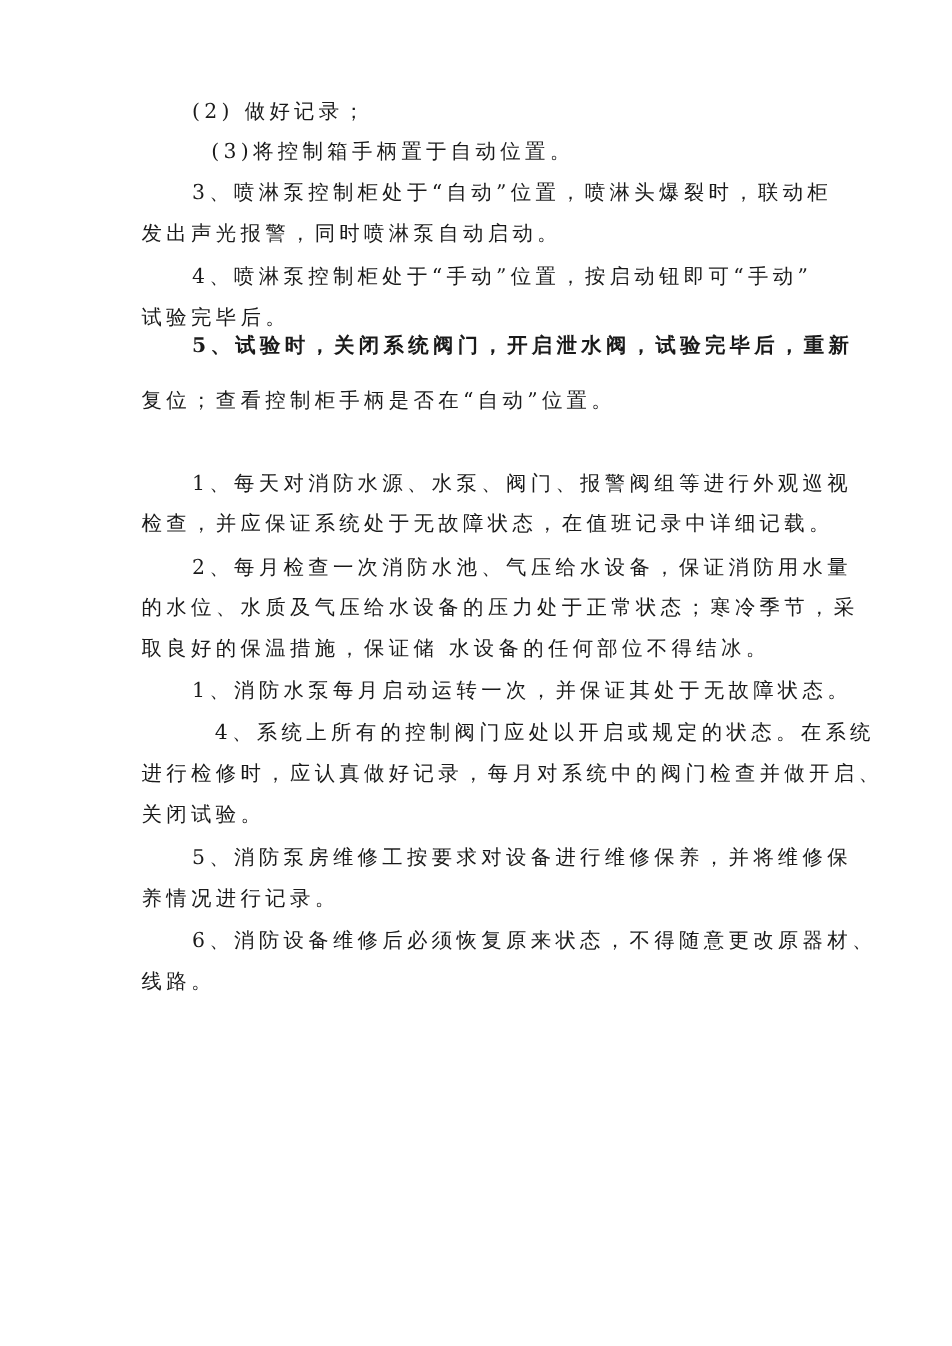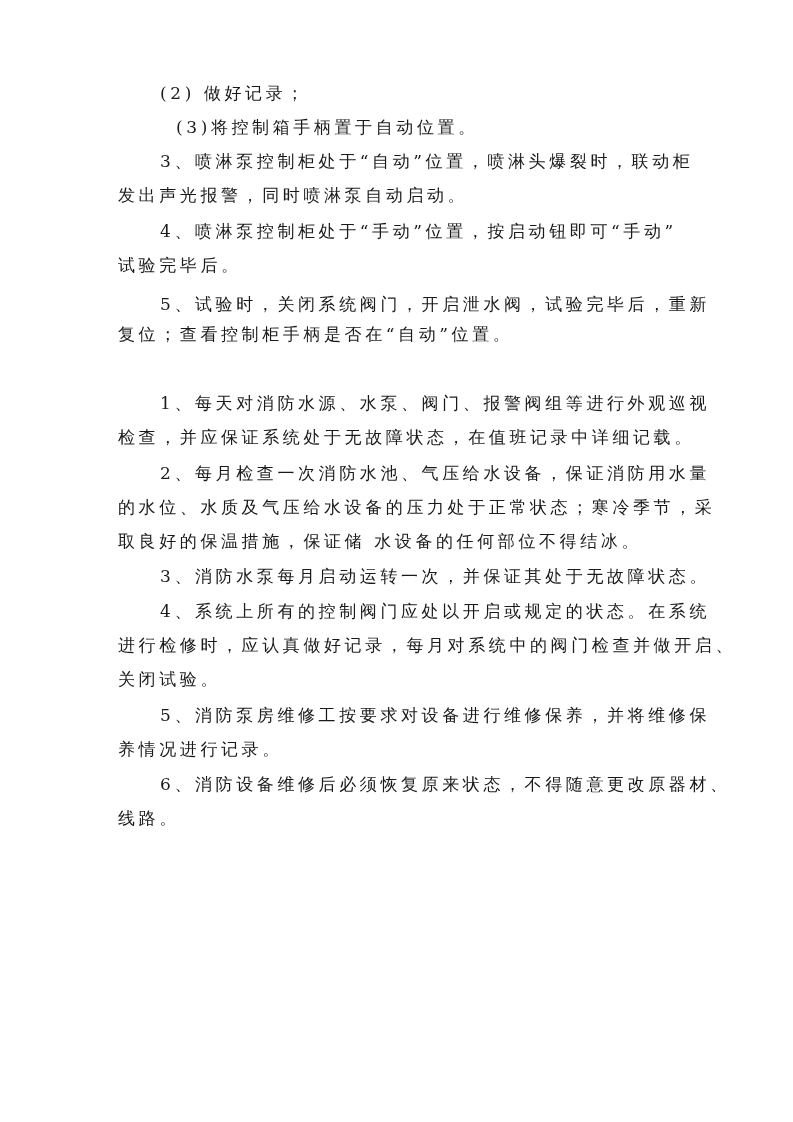--- a/index.html
+++ b/index.html
@@ -40,28 +40,28 @@
 </head>
 <body>
 
 <div class="page">
   <div class="line indent" style="top: 81px;">(2) 做好记录；</div>
   <div class="line indent" style="top: 115px; margin-left: 16px;">(3)将控制箱手柄置于自动位置。</div>
   <div class="line indent full" style="top: 149px;">3、喷淋泵控制柜处于“自动”位置，喷淋头爆裂时，联动柜</div>
   <div class="line" style="top: 183px;">发出声光报警，同时喷淋泵自动启动。</div>
   <div class="line indent full" style="top: 219px;">4、喷淋泵控制柜处于“手动”位置，按启动钮即可“手动”</div>
   <div class="line" style="top: 253px;">试验完毕后。</div>
-  <div class="line indent full" style="top: 292px;">5、试验时，关闭系统阀门，开启泄水阀，试验完毕后，重新</div>
+  <div class="line indent full" style="top: 276px; font-weight: bold;">5、试验时，关闭系统阀门，开启泄水阀，试验完毕后，重新</div>
   <div class="line" style="top: 322px;">复位；查看控制柜手柄是否在“自动”位置。</div>
   <div class="line indent full" style="top: 391px;">1、每天对消防水源、水泵、阀门、报警阀组等进行外观巡视</div>
   <div class="line full" style="top: 425px;">检查，并应保证系统处于无故障状态，在值班记录中详细记载。</div>
   <div class="line indent full" style="top: 461px;">2、每月检查一次消防水池、气压给水设备，保证消防用水量</div>
   <div class="line full" style="top: 495px;">的水位、水质及气压给水设备的压力处于正常状态；寒冷季节，采</div>
   <div class="line" style="top: 529px;">取良好的保温措施，保证储 水设备的任何部位不得结冰。</div>
-  <div class="line indent full" style="top: 564px;">3、消防水泵每月启动运转一次，并保证其处于无故障状态。</div>
-  <div class="line indent full" style="top: 599px;">4、系统上所有的控制阀门应处以开启或规定的状态。在系统</div>
+  <div class="line indent full" style="top: 564px;">1、消防水泵每月启动运转一次，并保证其处于无故障状态。</div>
+  <div class="line indent full" style="top: 599px; margin-left: 19px;">4、系统上所有的控制阀门应处以开启或规定的状态。在系统</div>
   <div class="line" style="top: 667px;">关闭试验。</div>
   <div class="line full" style="top: 633px;">进行检修时，应认真做好记录，每月对系统中的阀门检查并做开启、</div>
   <div class="line indent full" style="top: 703px;">5、消防泵房维修工按要求对设备进行维修保养，并将维修保</div>
   <div class="line" style="top: 737px;">养情况进行记录。</div>
   <div class="line indent full" style="top: 772px;">6、消防设备维修后必须恢复原来状态，不得随意更改原器材、</div>
   <div class="line" style="top: 806px;">线路。</div>
 </div>
 
 </body></html>

